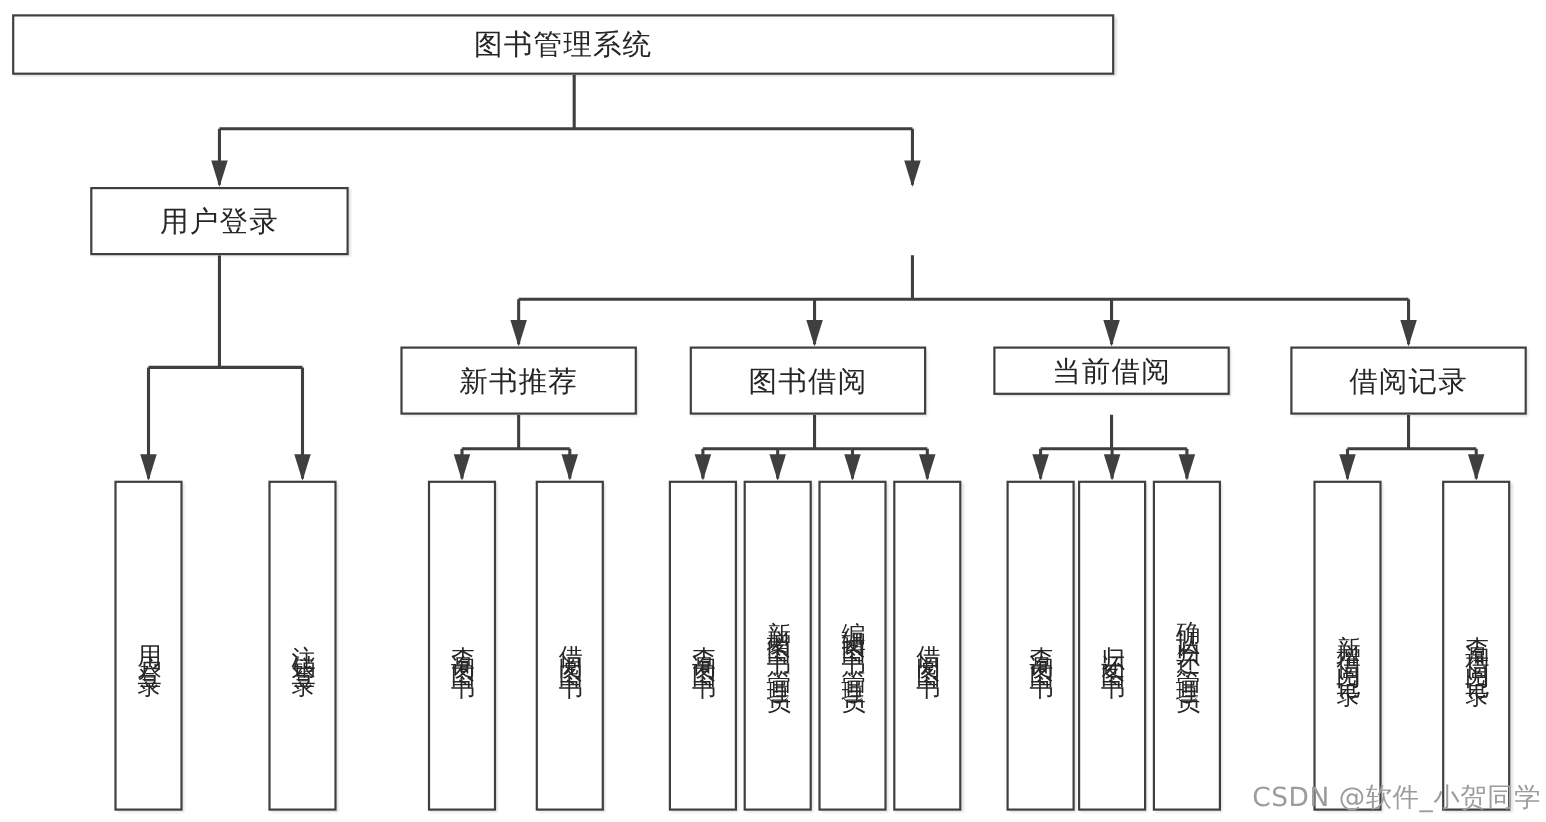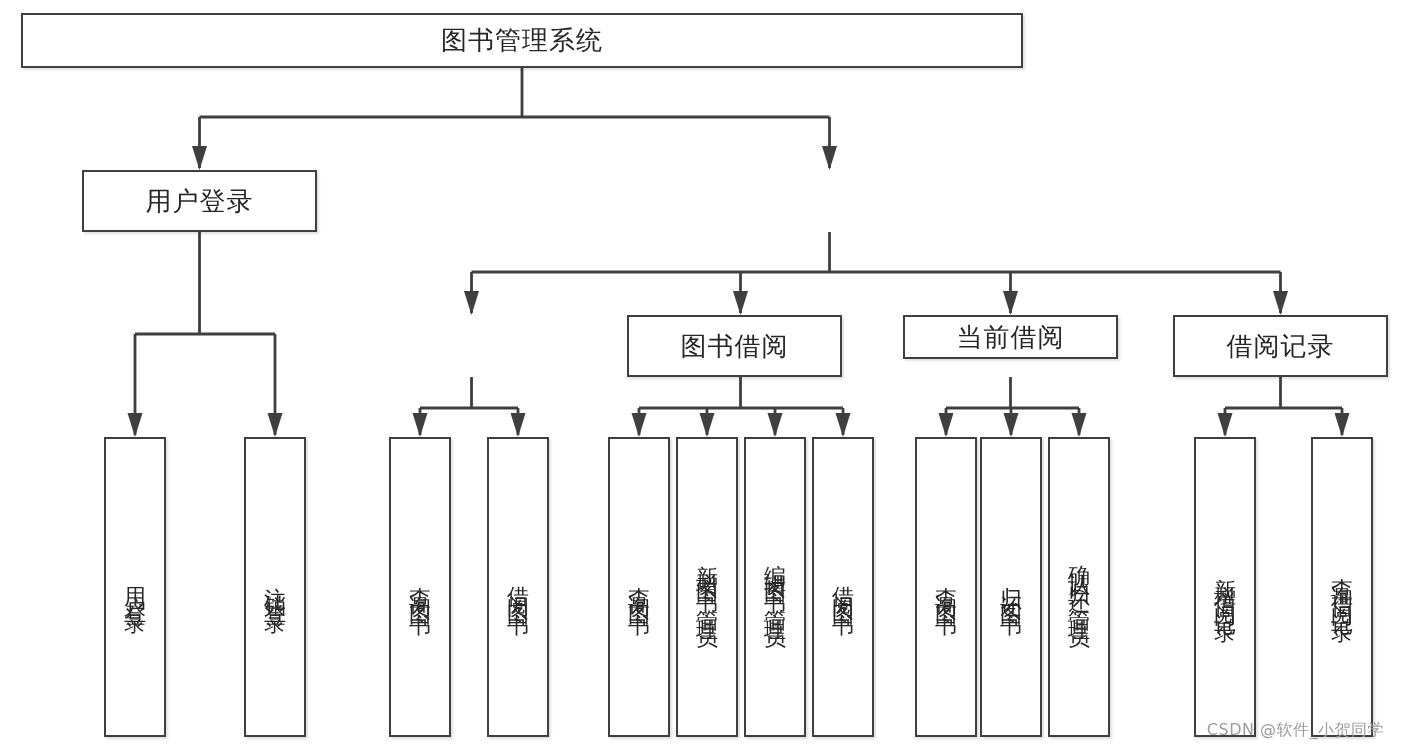--- a/index.html
+++ b/index.html
@@ -32,23 +32,23 @@
   .hbox { font-size: 26px; letter-spacing: 1px; white-space: nowrap; }
   .vtext {
     writing-mode: vertical-rl;
     text-orientation: mixed;
     font-size: 22px;
     letter-spacing: 9px;
     line-height: 1;
   }
   .watermark {
     position: absolute;
-    right: 21px;
+    right: 4px;
     bottom: 6px;
-    font-size: 16px;
+    font-size: 24px;
     color: #9c9c9c;
     letter-spacing: 0.5px;
     z-index: 5;
     white-space: nowrap;
     text-align: center;
   }
 </style>
 </head>
 <body>
 
@@ -80,24 +80,25 @@
       <polygon points="767.5,413 782.5,413 775,437"></polygon>
       <polygon points="835.5,413 850.5,413 843,437"></polygon>
       <polygon points="938.5,413 953.5,413 946,437"></polygon>
       <polygon points="1003.5,413 1018.5,413 1011,437"></polygon>
       <polygon points="1071.5,413 1086.5,413 1079,437"></polygon>
       <polygon points="1217.5,413 1232.5,413 1225,437"></polygon>
       <polygon points="1334.5,413 1349.5,413 1342,437"></polygon>
     </g>
   </svg>
 
-  <div class="node hbox" style="left:21px; top:13px; width:1002px; height:55px;">图书管理系统</div>
+  <div class="node hbox" style="left:11px; top:13px; width:1002px; height:55px;">图书管理系统</div>
 
   <div class="node hbox" style="left:82px; top:170px; width:235px; height:62px;">用户登录</div>
 
+  <div class="node hbox" style="left:364px; top:315px; width:215px; height:62px;">新书推荐</div>
   <div class="node hbox" style="left:627px; top:315px; width:215px; height:62px;">图书借阅</div>
   <div class="node hbox" style="left:903px; top:315px; width:215px; height:44px;">当前借阅</div>
   <div class="node hbox" style="left:1173px; top:315px; width:215px; height:62px;">借阅记录</div>
 
   <div class="node" style="left:104px; top:437px; width:62px; height:300px;">
     <span class="vtext">用户登录</span>
   </div>
   <div class="node" style="left:244px; top:437px; width:62px; height:300px;">
     <span class="vtext">注销登录</span>
   </div>

